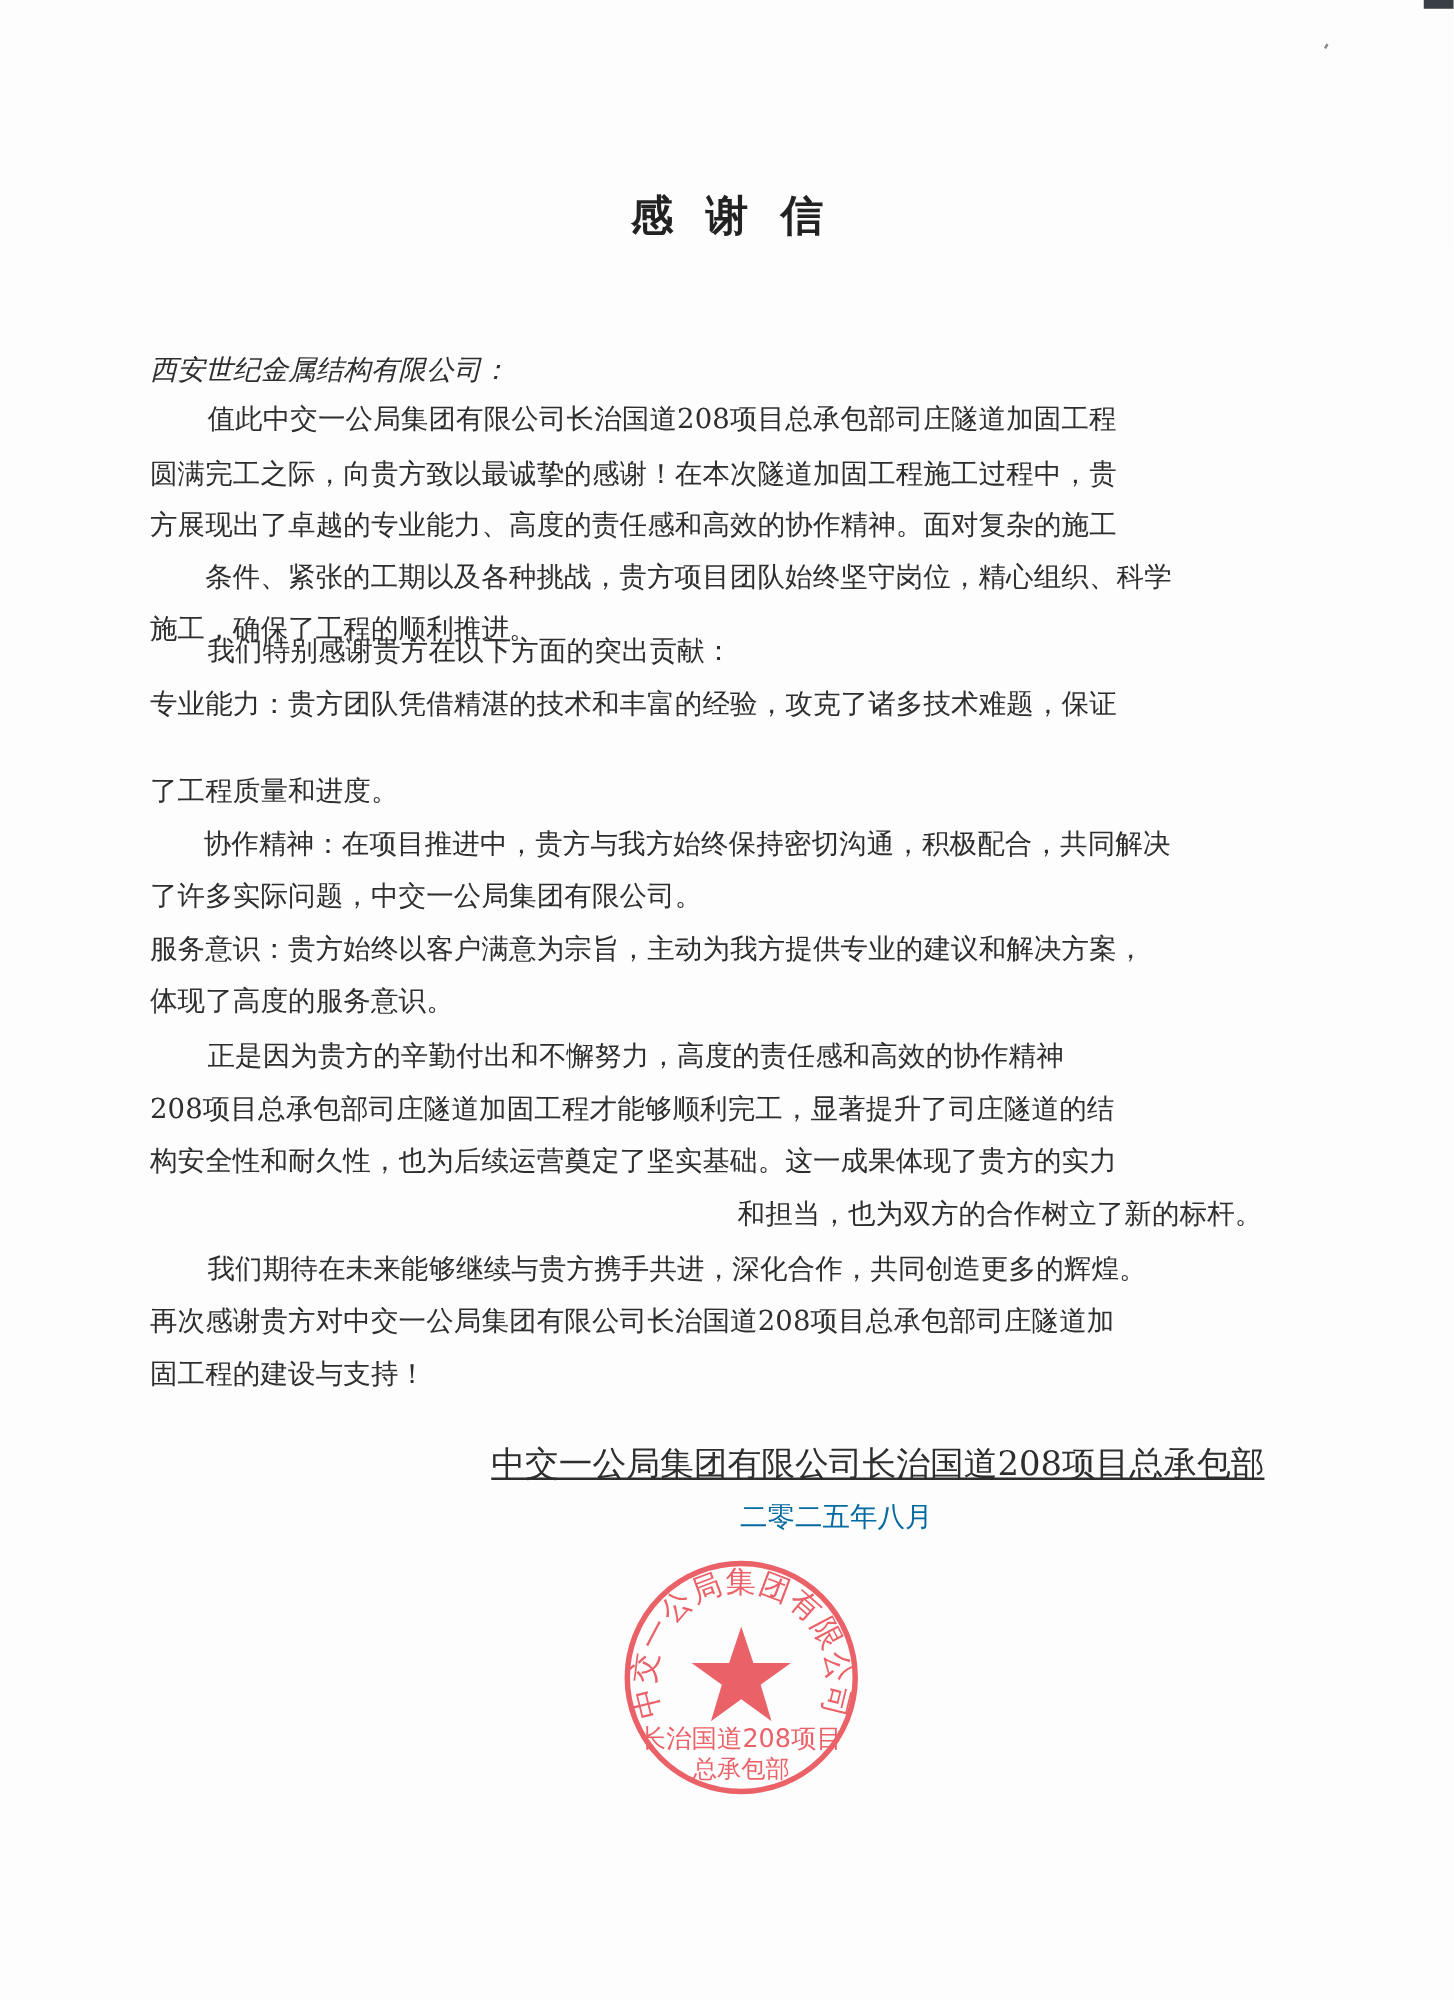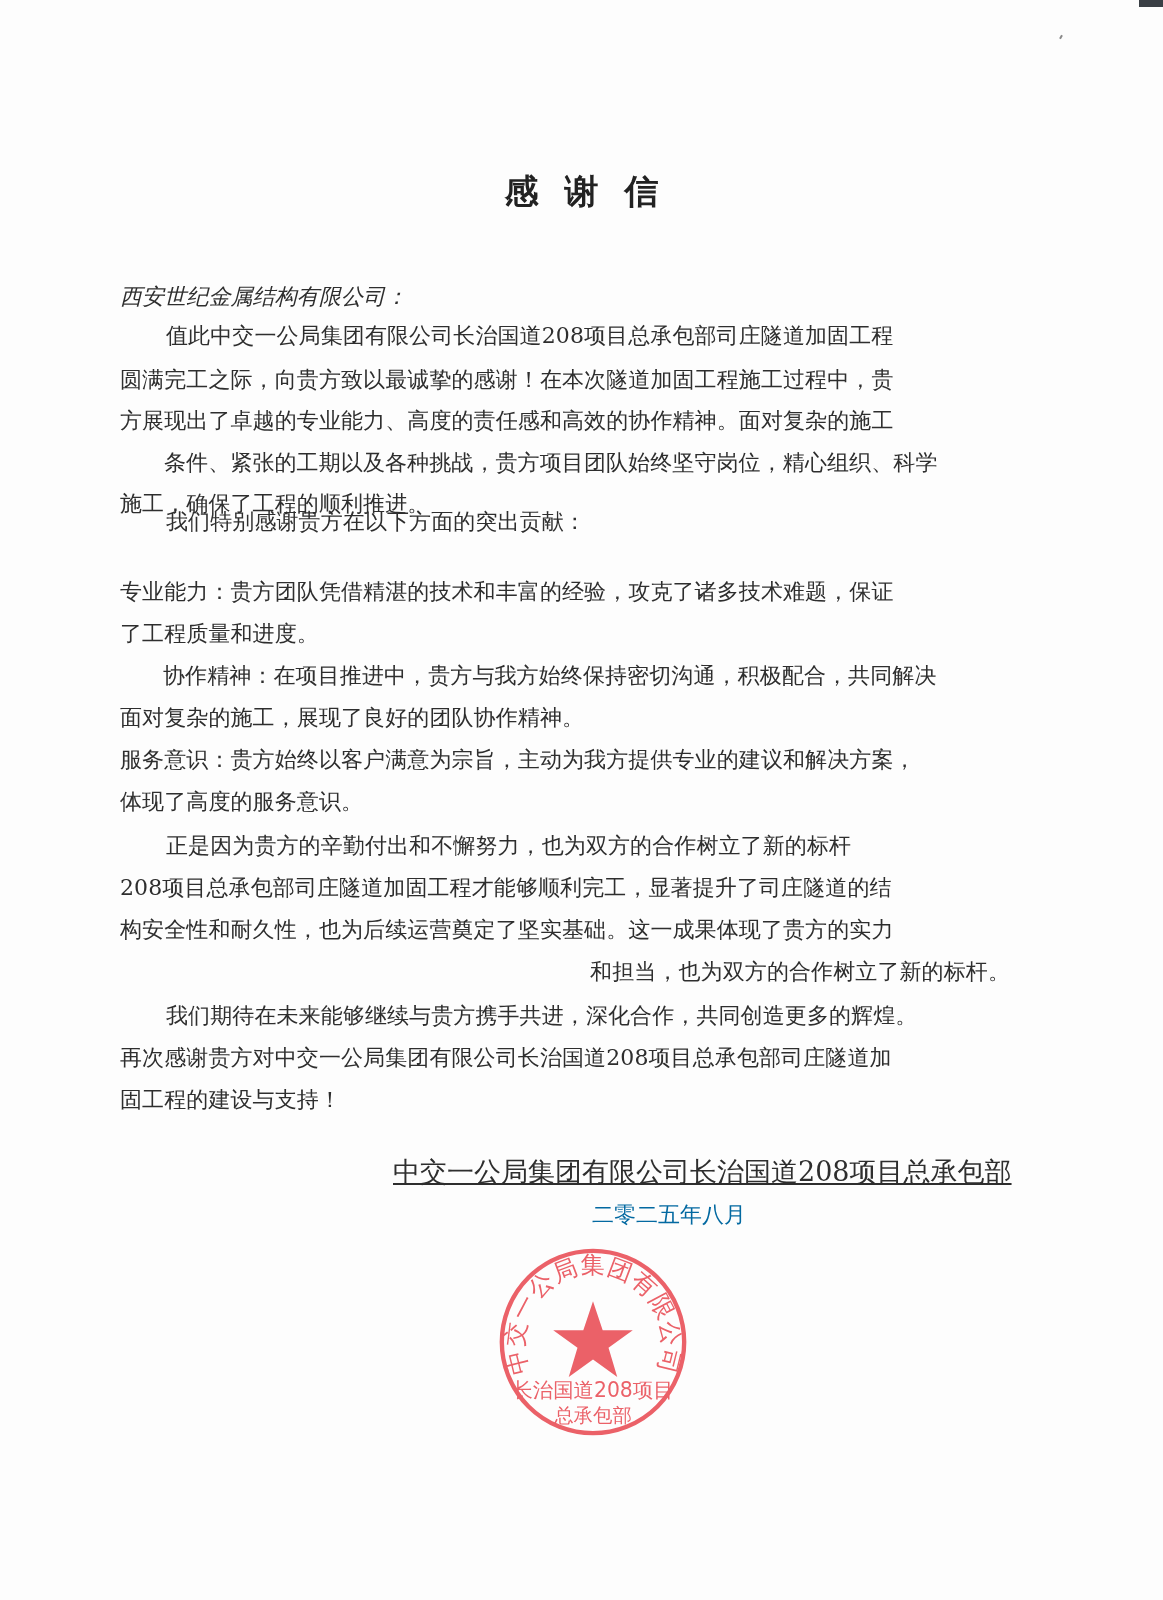--- a/index.html
+++ b/index.html
@@ -44,21 +44,20 @@
       left: 0;
       width: 1163px;
       top: 150px;
       text-align: center;
       font-size: 34px;
       font-weight: bold;
       letter-spacing: 26px;
       text-indent: 26px;
       color: #222;
       font-family: "DejaVu Sans", "Liberation Sans", sans-serif;
-      margin-top: 19px;
     }
     .line {
       position: absolute;
       left: 120px;
       width: 890px;
       font-size: 22px;
       line-height: 28px;
       letter-spacing: 0.1px;
       white-space: nowrap;
       color: #2e2e2e;
@@ -106,27 +105,27 @@
 
   <div class="line" style="top:283px;font-style:italic;">西安世纪金属结构有限公司：</div>
 
   <div id="body-lines">
       <div class="line indent" style="top: 322px;">值此中交一公局集团有限公司长治国道208项目总承包部司庄隧道加固工程</div>
       <div class="line" style="top: 366px;">圆满完工之际，向贵方致以最诚挚的感谢！在本次隧道加固工程施工过程中，贵</div>
       <div class="line" style="top: 407px;">方展现出了卓越的专业能力、高度的责任感和高效的协作精神。面对复杂的施工</div>
       <div class="line" style="top: 449px; margin-left: 44px;">条件、紧张的工期以及各种挑战，贵方项目团队始终坚守岗位，精心组织、科学</div>
       <div class="line" style="top: 490px;">施工，确保了工程的顺利推进。</div>
       <div class="line indent" style="top: 508px;">我们特别感谢贵方在以下方面的突出贡献：</div>
-      <div class="line" style="top: 578px;">专业能力：贵方团队凭借精湛的技术和丰富的经验，攻克了诸多技术难题，保证</div>
+      <div class="line" style="top: 550px;">专业能力：贵方团队凭借精湛的技术和丰富的经验，攻克了诸多技术难题，保证</div>
       <div class="line" style="top: 620px;">了工程质量和进度。</div>
       <div class="line" style="top: 662px; margin-left: 43px;">协作精神：在项目推进中，贵方与我方始终保持密切沟通，积极配合，共同解决</div>
-      <div class="line" style="top: 704px;">面对复杂的施工，展现了良好的团队协作精神。</div>
+      <div class="line" style="top: 704px;">了许多实际问题，中交一公局集团有限公司。</div>
       <div class="line" style="top: 746px;">服务意识：贵方始终以客户满意为宗旨，主动为我方提供专业的建议和解决方案，</div>
       <div class="line" style="top: 788px;">体现了高度的服务意识。</div>
-      <div class="line indent" style="top: 832px;">正是因为贵方的辛勤付出和不懈努力，也为双方的合作树立了新的标杆</div>
+      <div class="line indent" style="top: 832px;">正是因为贵方的辛勤付出和不懈努力，高度的责任感和高效的协作精神</div>
       <div class="line" style="top: 874px;">208项目总承包部司庄隧道加固工程才能够顺利完工，显著提升了司庄隧道的结</div>
       <div class="line" style="top: 916px;">构安全性和耐久性，也为后续运营奠定了坚实基础。这一成果体现了贵方的实力</div>
       <div class="line" style="top: 958px; text-align: right;">和担当，也为双方的合作树立了新的标杆。</div>
       <div class="line indent" style="top: 1002px;">我们期待在未来能够继续与贵方携手共进，深化合作，共同创造更多的辉煌。</div>
       <div class="line" style="top: 1044px;">再次感谢贵方对中交一公局集团有限公司长治国道208项目总承包部司庄隧道加</div>
       <div class="line" style="top: 1086px;">固工程的建设与支持！</div>
     </div>
 
   <div class="signature">中交一公局集团有限公司长治国道208项目总承包部</div>
   <div class="date">二零二五年八月</div>

